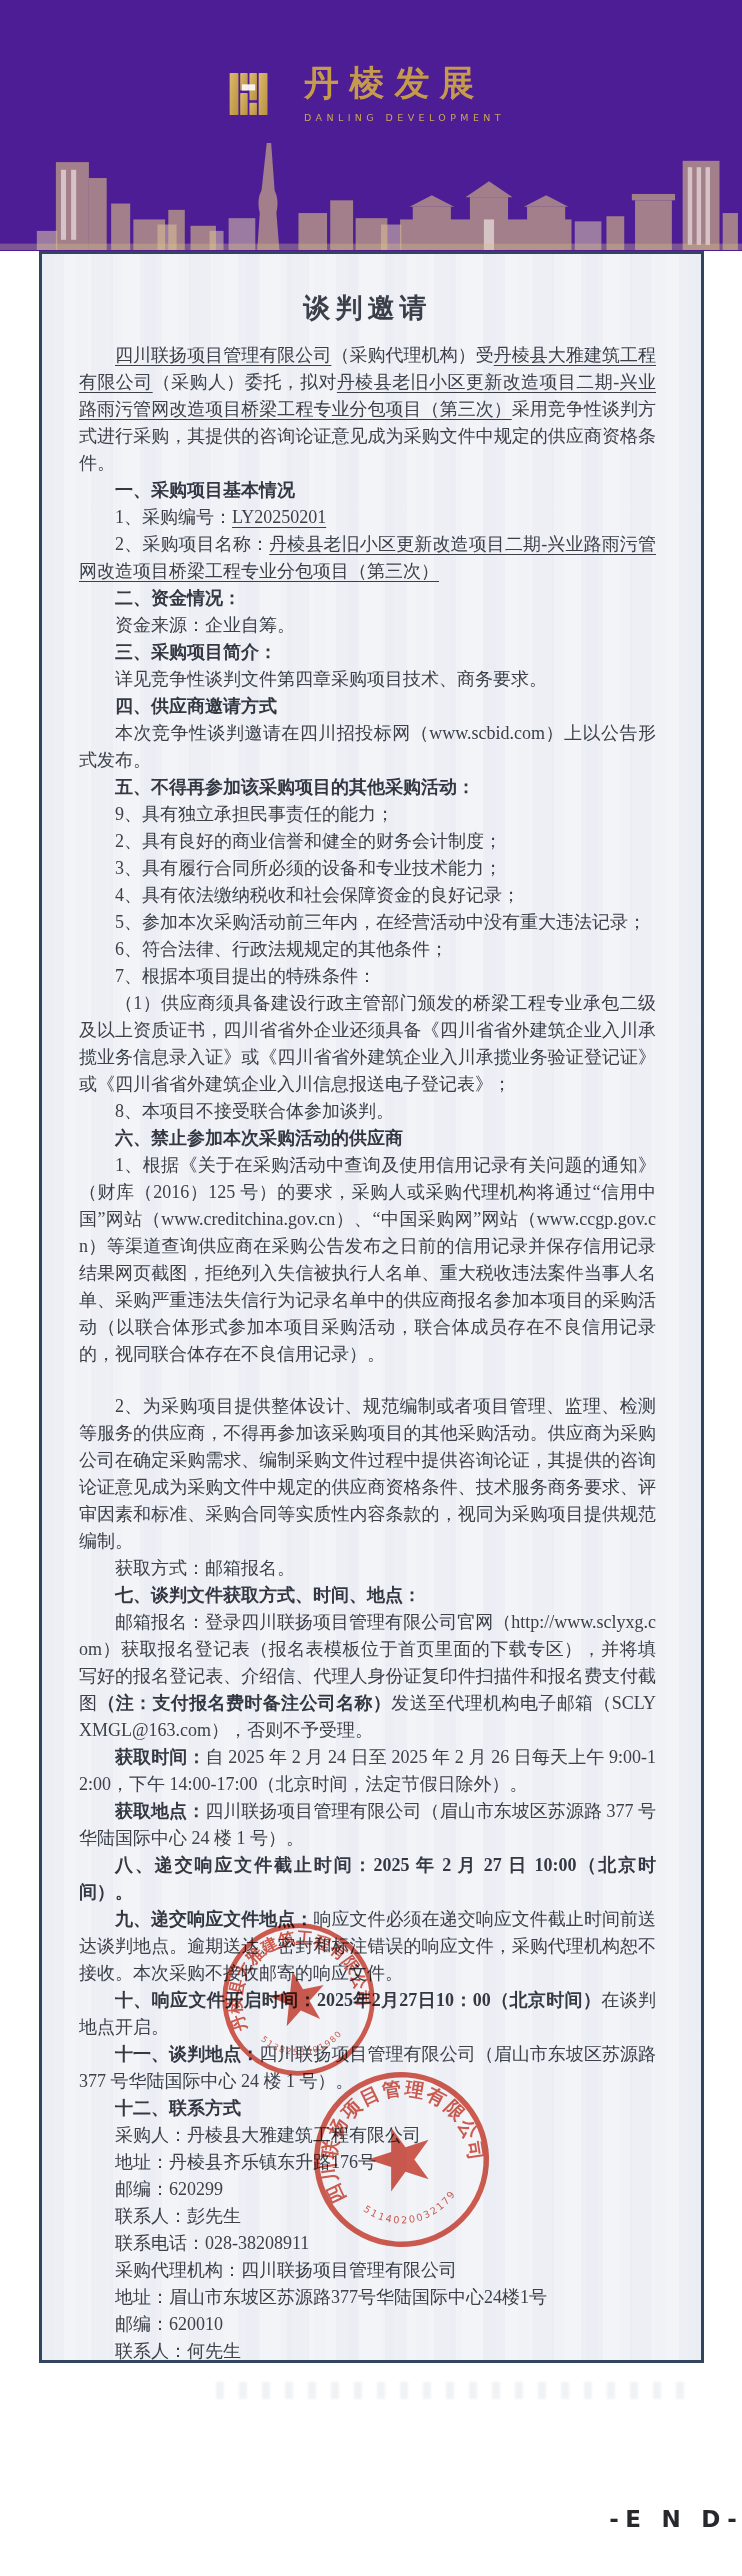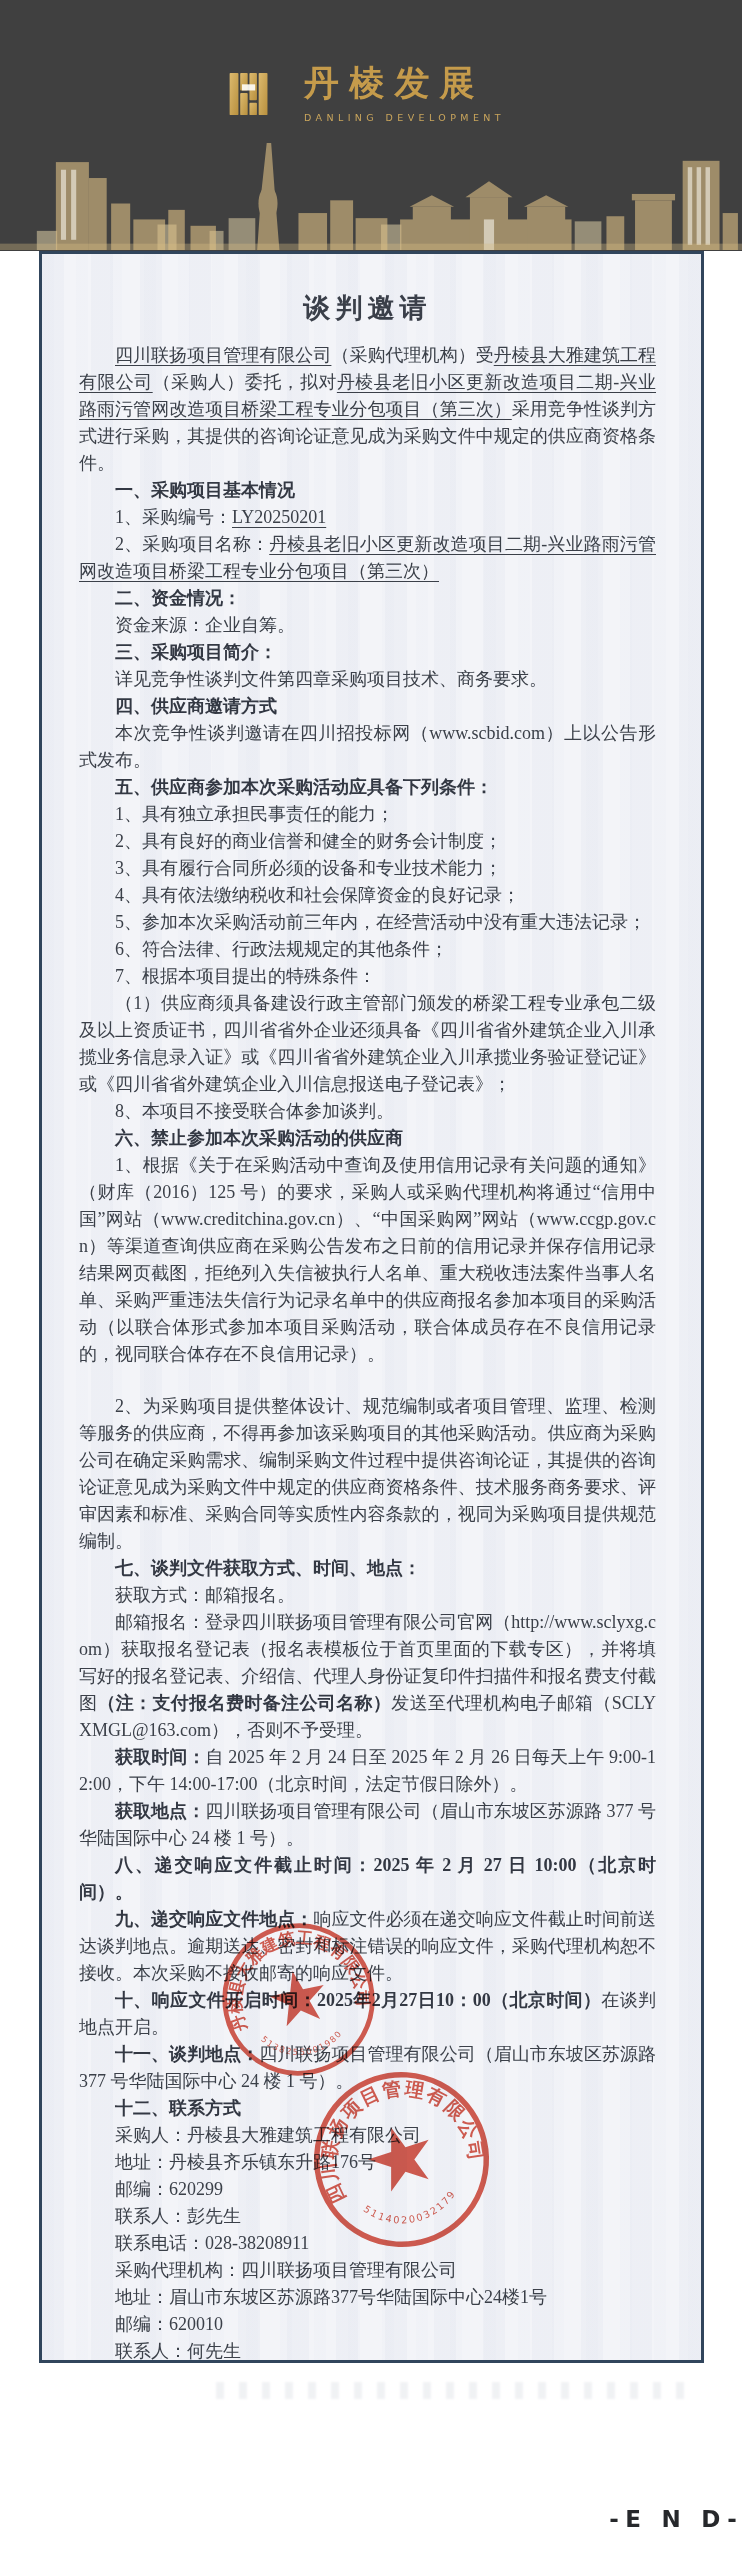--- a/index.html
+++ b/index.html
@@ -2,21 +2,21 @@
 <html style="font-size:10.2px"><head>
 <meta charset="utf-8">
 <style>
   html,body{margin:0;padding:0;background:#ffffff;}
   .page{
     position:relative;width:743px;height:2576px;margin:0 auto;
     background:#ffffff;overflow:hidden;
     font-family:"Liberation Serif","DejaVu Serif",serif;
   }
   
-  .header{position:absolute;left:0;top:0;width:743px;height:251px;background:#404040;}
+  .header{position:absolute;left:0;top:0;width:743px;height:251px;background:#4c1d95;}
   .brand{position:absolute;left:227px;top:66px;display:flex;align-items:flex-start;}
   .brand-icon{display:block;width:44px;height:48px;margin-top:3.8px;}
   .brand-text{margin-left:33px;}
   .brand-name{
     font-size:35px;font-weight:bold;color:#c59b4b;letter-spacing:10.2px;
     line-height:1.05;white-space:nowrap;
   }
   .brand-sub{
     margin-top:9px;font-family:"DejaVu Sans","Liberation Sans",sans-serif;
     font-size:9.5px;color:#c9a55c;letter-spacing:4.4px;white-space:nowrap;
@@ -145,35 +145,35 @@
         <p class="para body"><span class="u">四川联扬项目管理有限公司</span><span>（采购代理机构）受</span><span class="u">丹棱县大雅建筑工程有限公司</span><span>（采购人）委托，拟对</span><span class="u">丹棱县老旧小区更新改造项目二期-兴业路雨污管网改造项目桥梁工程专业分包项目（第三次）</span><span>采用竞争性谈判方式进行采购，其提供的咨询论证意见成为采购文件中规定的供应商资格条件。</span></p>
         <p class="para heading"><span>一、采购项目基本情况</span></p>
         <p class="para body"><span>1、采购编号：</span><span class="u">LY20250201</span></p>
         <p class="para body"><span>2、采购项目名称：</span><span class="u">丹棱县老旧小区更新改造项目二期-兴业路雨污管网改造项目桥梁工程专业分包项目（第三次）</span></p>
         <p class="para heading"><span>二、资金情况：</span></p>
         <p class="para body"><span>资金来源：企业自筹。</span></p>
         <p class="para heading"><span>三、采购项目简介：</span></p>
         <p class="para body"><span>详见竞争性谈判文件第四章采购项目技术、商务要求。</span></p>
         <p class="para heading"><span>四、供应商邀请方式</span></p>
         <p class="para body"><span>本次竞争性谈判邀请在四川招投标网（www.scbid.com）上以公告形式发布。</span></p>
-        <p class="para heading"><span>五、供应商参加本次采购活动应具备下列条件：</span></p>
-        <p class="para body"><span>1、具有独立承担民事责任的能力；</span></p>
+        <p class="para heading"><span>五、不得再参加该采购项目的其他采购活动：</span></p>
+        <p class="para body"><span>9、具有独立承担民事责任的能力；</span></p>
         <p class="para body"><span>2、具有良好的商业信誉和健全的财务会计制度；</span></p>
         <p class="para body"><span>3、具有履行合同所必须的设备和专业技术能力；</span></p>
         <p class="para body"><span>4、具有依法缴纳税收和社会保障资金的良好记录；</span></p>
         <p class="para body"><span>5、参加本次采购活动前三年内，在经营活动中没有重大违法记录；</span></p>
         <p class="para body"><span>6、符合法律、行政法规规定的其他条件；</span></p>
         <p class="para body"><span>7、根据本项目提出的特殊条件：</span></p>
         <p class="para body"><span>（1）供应商须具备建设行政主管部门颁发的桥梁工程专业承包二级及以上资质证书，四川省省外企业还须具备《四川省省外建筑企业入川承揽业务信息录入证》或《四川省省外建筑企业入川承揽业务验证登记证》或《四川省省外建筑企业入川信息报送电子登记表》；</span></p>
         <p class="para body"><span>8、本项目不接受联合体参加谈判。</span></p>
         <p class="para heading"><span>六、禁止参加本次采购活动的供应商</span></p>
         <p class="para body"><span>1、根据《关于在采购活动中查询及使用信用记录有关问题的通知》（财库（2016）125 号）的要求，采购人或采购代理机构将通过“信用中国”网站（www.creditchina.gov.cn）、“中国采购网”网站（www.ccgp.gov.cn）等渠道查询供应商在采购公告发布之日前的信用记录并保存信用记录结果网页截图，拒绝列入失信被执行人名单、重大税收违法案件当事人名单、采购严重违法失信行为记录名单中的供应商报名参加本项目的采购活动（以联合体形式参加本项目采购活动，联合体成员存在不良信用记录的，视同联合体存在不良信用记录）。</span></p>
         <p class="para body gap"><span>2、为采购项目提供整体设计、规范编制或者项目管理、监理、检测等服务的供应商，不得再参加该采购项目的其他采购活动。供应商为采购公司在确定采购需求、编制采购文件过程中提供咨询论证，其提供的咨询论证意见成为采购文件中规定的供应商资格条件、技术服务商务要求、评审因素和标准、采购合同等实质性内容条款的，视同为采购项目提供规范编制。</span></p>
+        <p class="para body"><span>获取方式：邮箱报名。</span></p>
         <p class="para heading"><span>七、谈判文件获取方式、时间、地点：</span></p>
-        <p class="para body"><span>获取方式：邮箱报名。</span></p>
         <p class="para body"><span>邮箱报名：登录四川联扬项目管理有限公司官网（http://www.sclyxg.com）获取报名登记表（报名表模板位于首页里面的下载专区），并将填写好的报名登记表、介绍信、代理人身份证复印件扫描件和报名费支付截图</span><span class="b">（注：支付报名费时备注公司名称）</span><span>发送至代理机构电子邮箱（SCLYXMGL@163.com），否则不予受理。</span></p>
         <p class="para body"><span class="b">获取时间：</span><span>自 2025 年 2 月 24 日至 2025 年 2 月 26 日每天上午 9:00-12:00，下午 14:00-17:00（北京时间，法定节假日除外）。</span></p>
         <p class="para body"><span class="b">获取地点：</span><span>四川联扬项目管理有限公司（眉山市东坡区苏源路 377 号华陆国际中心 24 楼 1 号）。</span></p>
         <p class="para heading"><span>八、递交响应文件截止时间：2025 年 2 月 27 日 10:00（北京时间）。</span></p>
         <p class="para body"><span class="b">九、递交响应文件地点：</span><span>响应文件必须在递交响应文件截止时间前送达谈判地点。逾期送达、密封和标注错误的响应文件，采购代理机构恕不接收。本次采购不接收邮寄的响应文件。</span></p>
         <p class="para body"><span class="b">十、响应文件开启时间：2025年2月27日10：00（北京时间）</span><span>在谈判地点开启。</span></p>
         <p class="para body"><span class="b">十一、谈判地点：</span><span>四川联扬项目管理有限公司（眉山市东坡区苏源路 377 号华陆国际中心 24 楼 1 号）。</span></p>
         <p class="para heading"><span>十二、联系方式</span></p>
         <p class="para body"><span>采购人：丹棱县大雅建筑工程有限公司</span></p>
         <p class="para body"><span>地址：丹棱县齐乐镇东升路176号</span></p>

